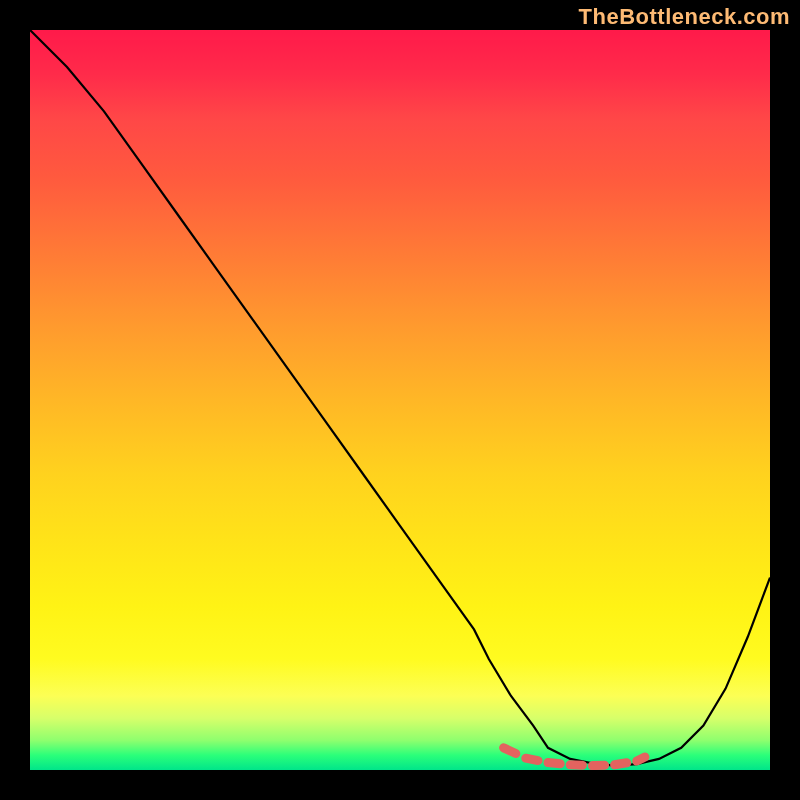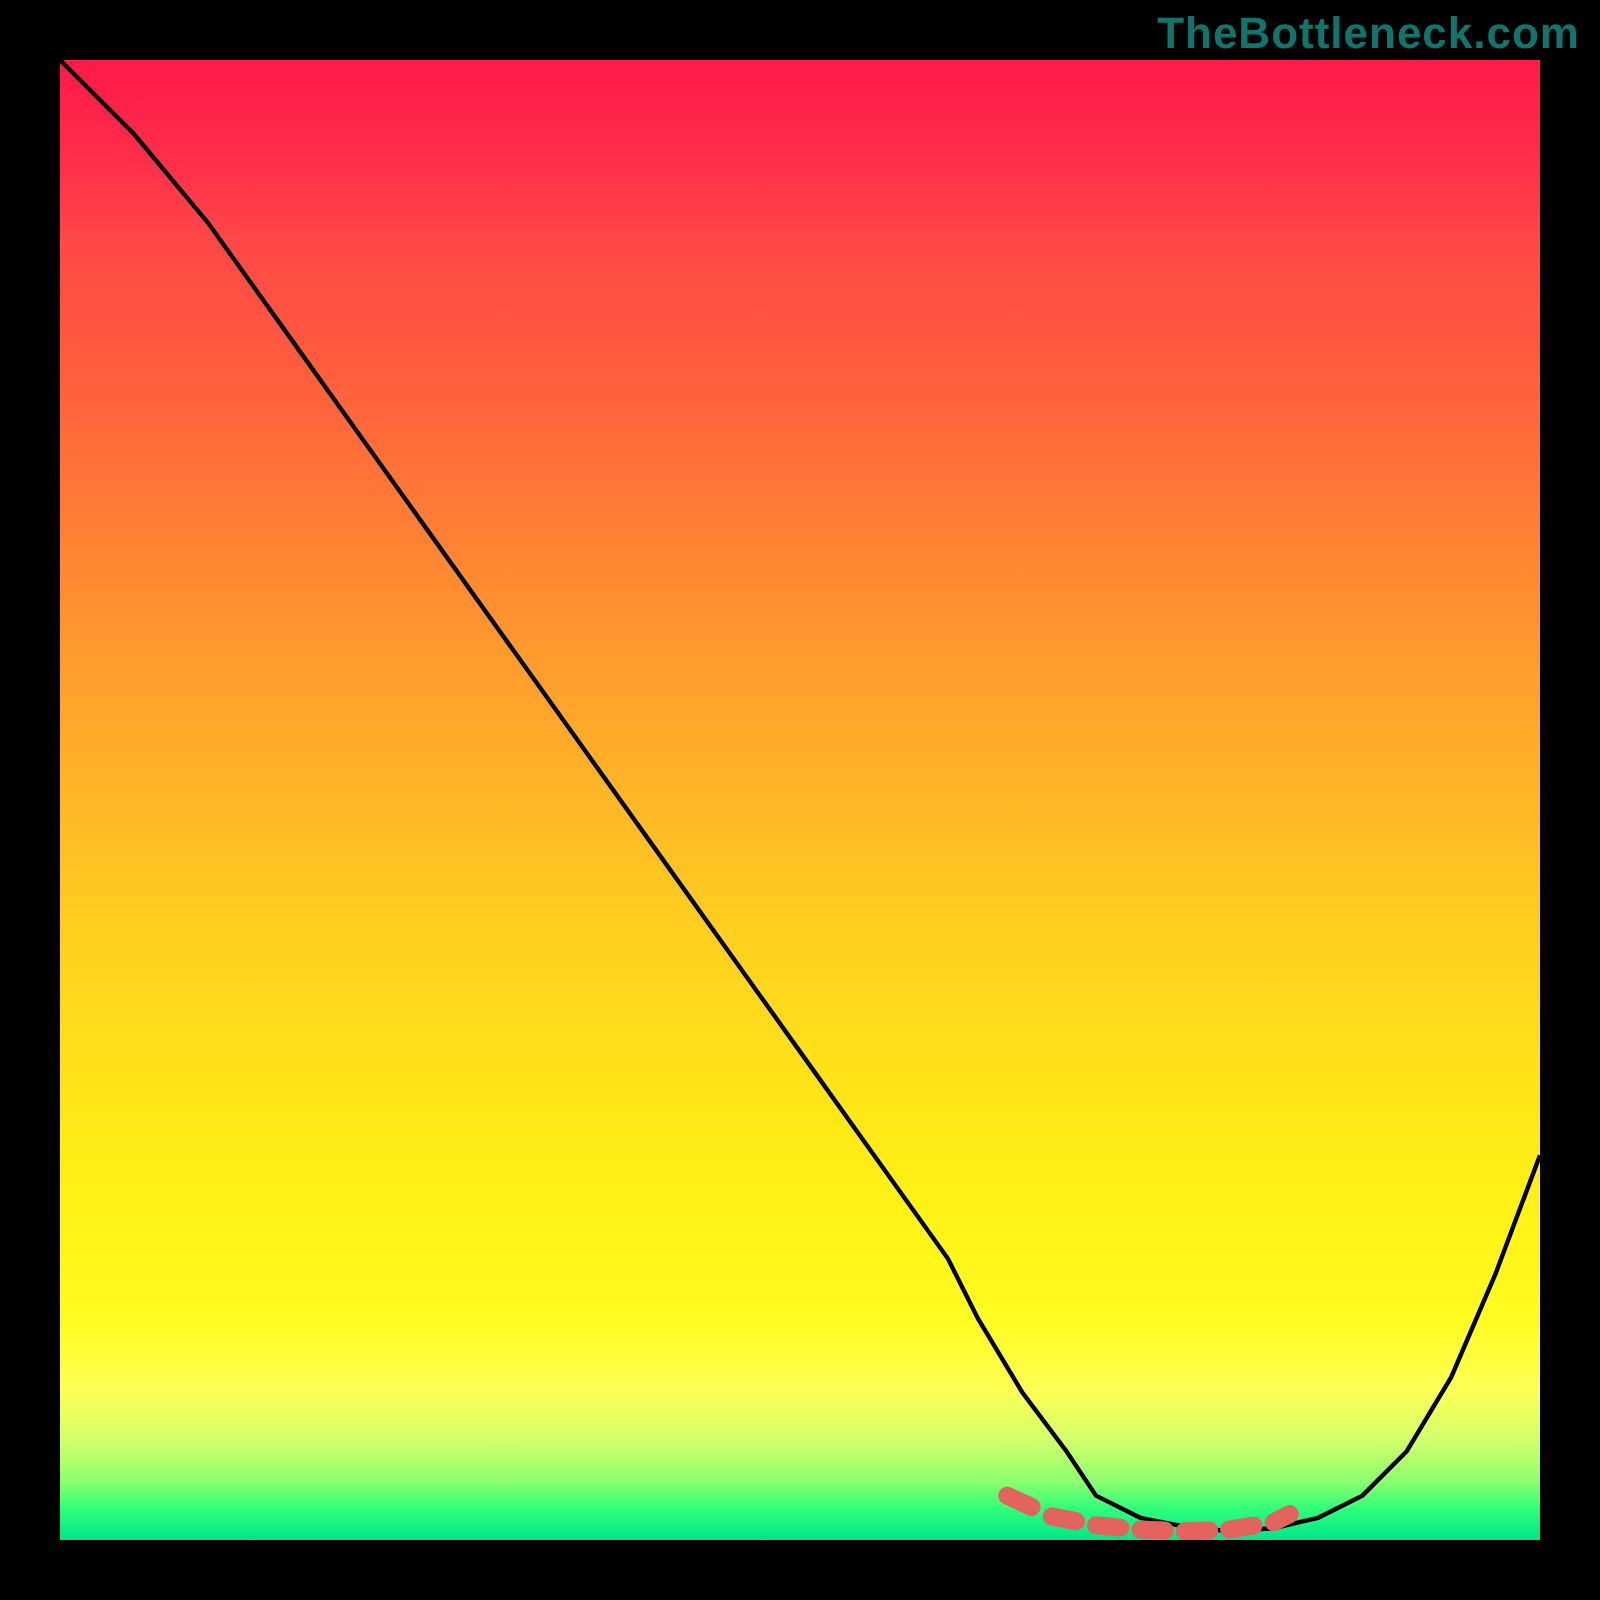--- a/index.html
+++ b/index.html
@@ -8,21 +8,21 @@
     height: 800px;
     background: #000;
     position: relative;
     overflow: hidden;
     font-family: Arial, Helvetica, sans-serif;
   }
   .watermark {
     position: absolute;
     top: 4px;
     right: 10px;
-    color: #0f766e;
+    color: #fdba74;
     font-size: 22px;
     font-weight: bold;
     letter-spacing: 0.5px;
     z-index: 10;
   }
   .plot-area {
     position: absolute;
     left: 30px;
     top: 30px;
     width: 740px;

